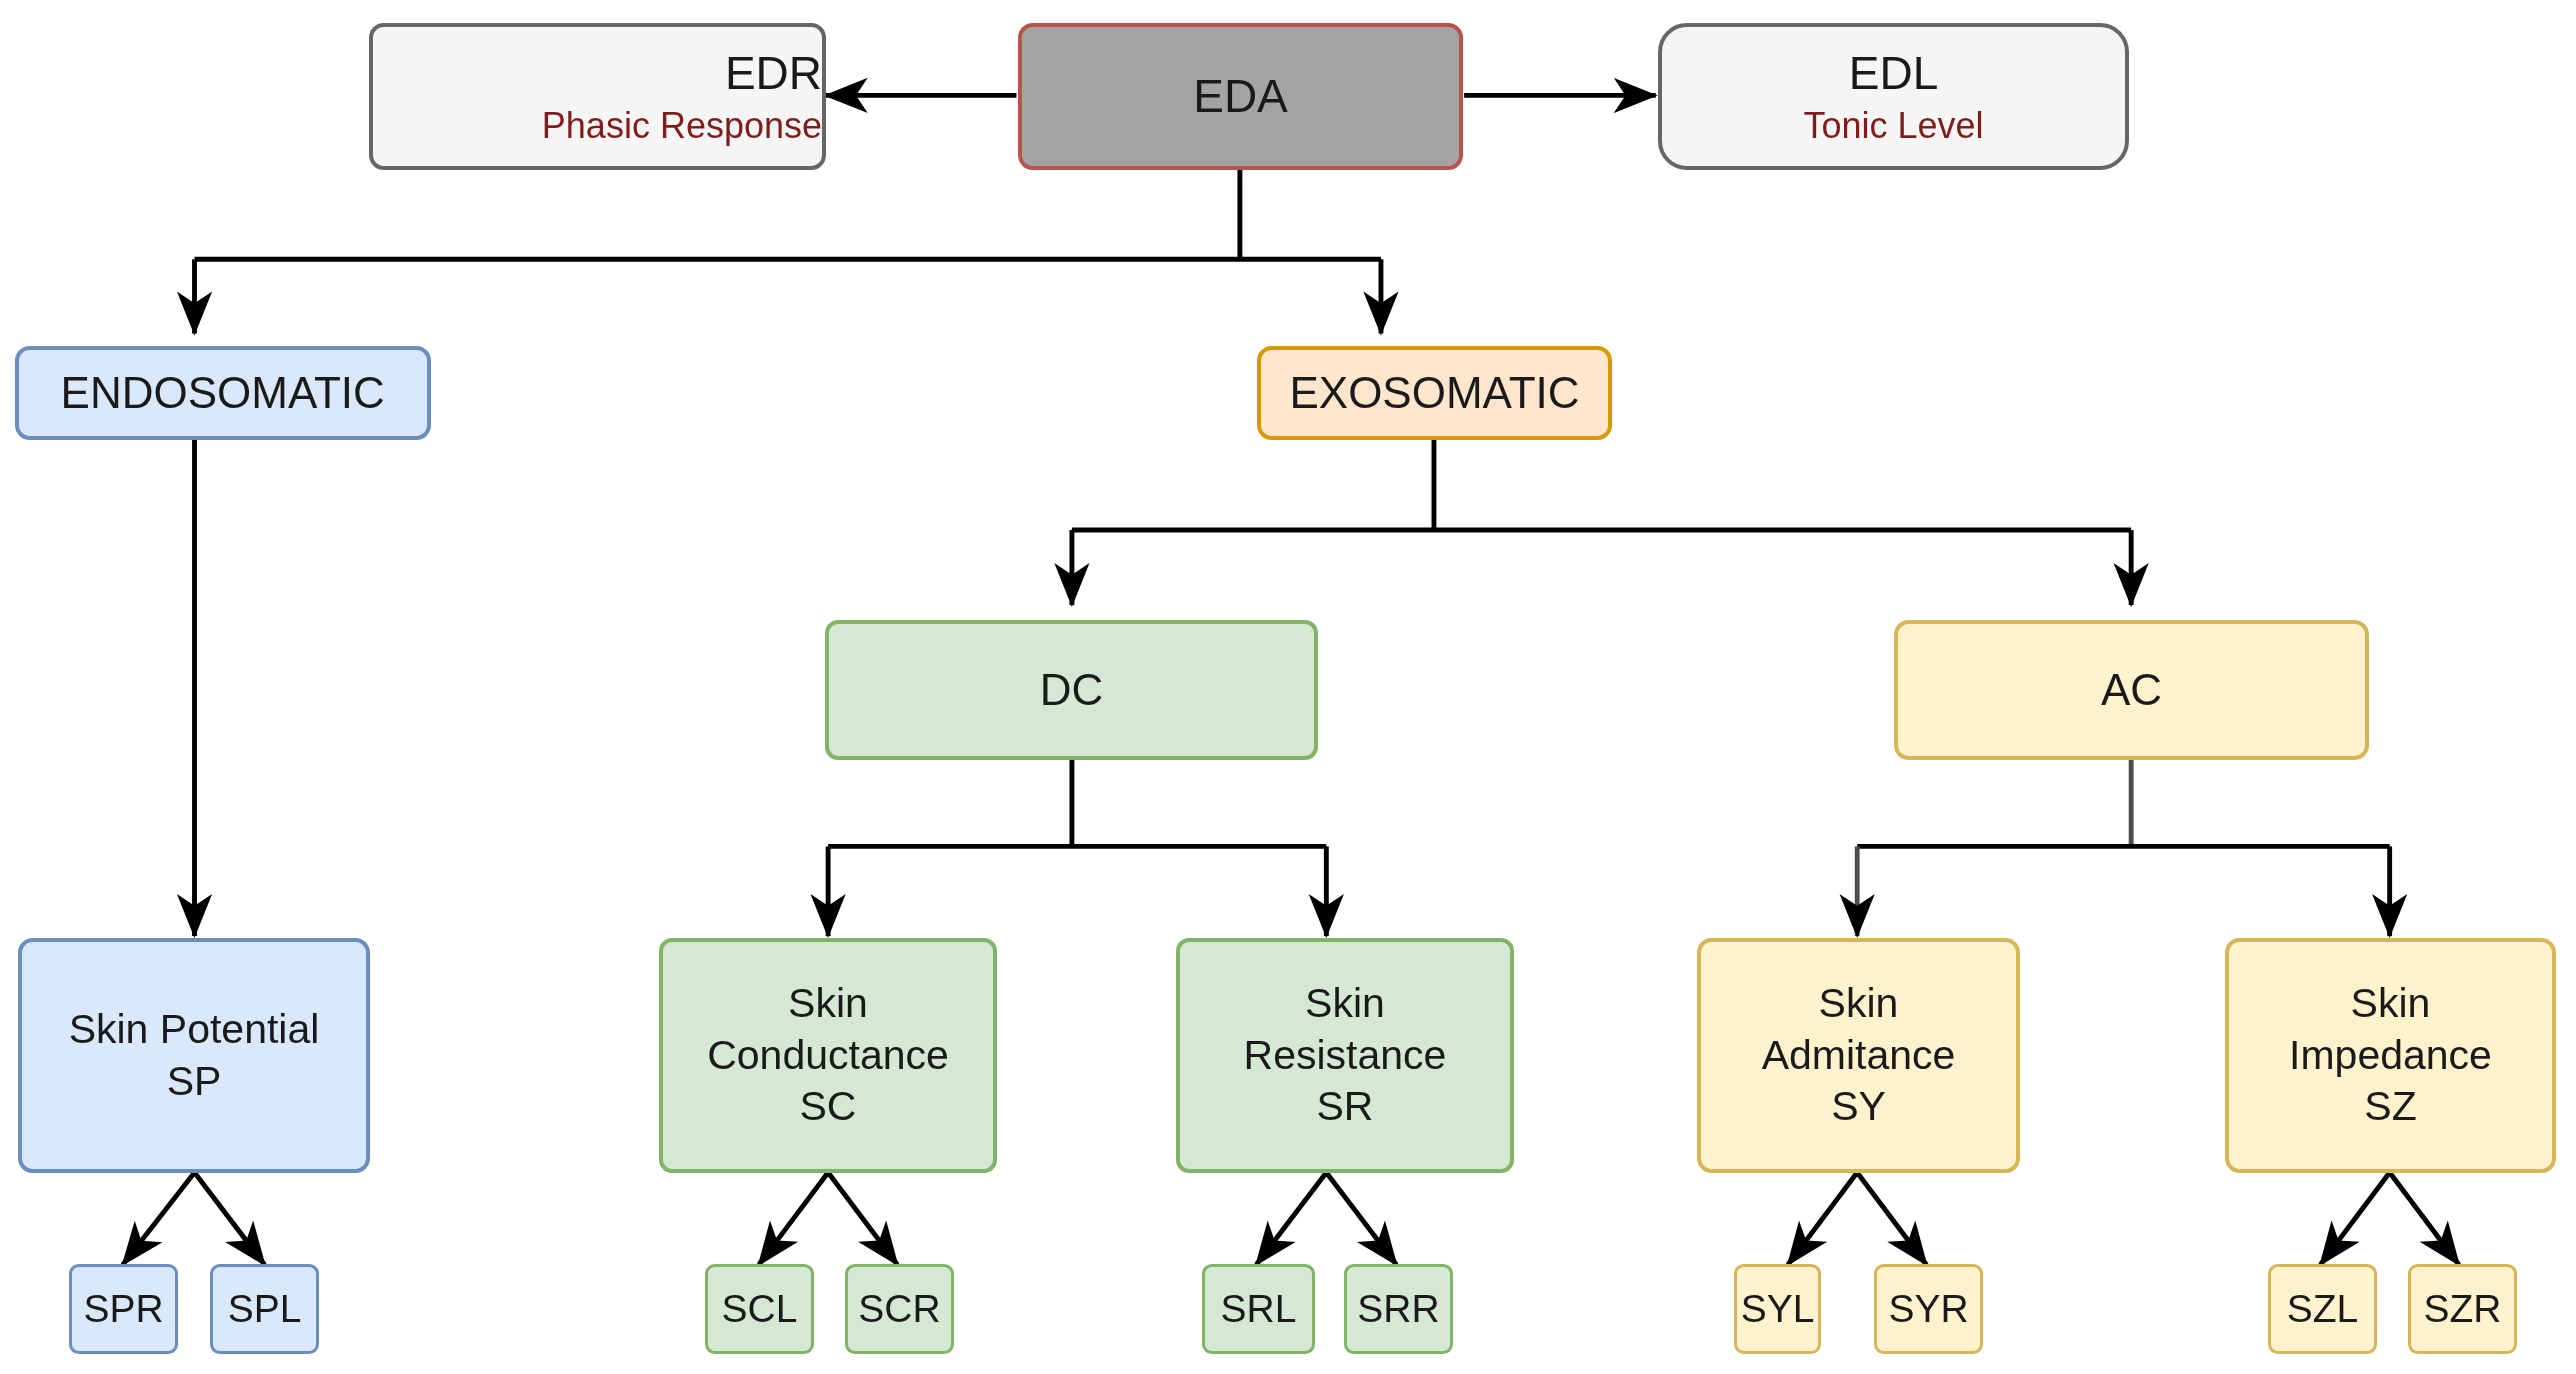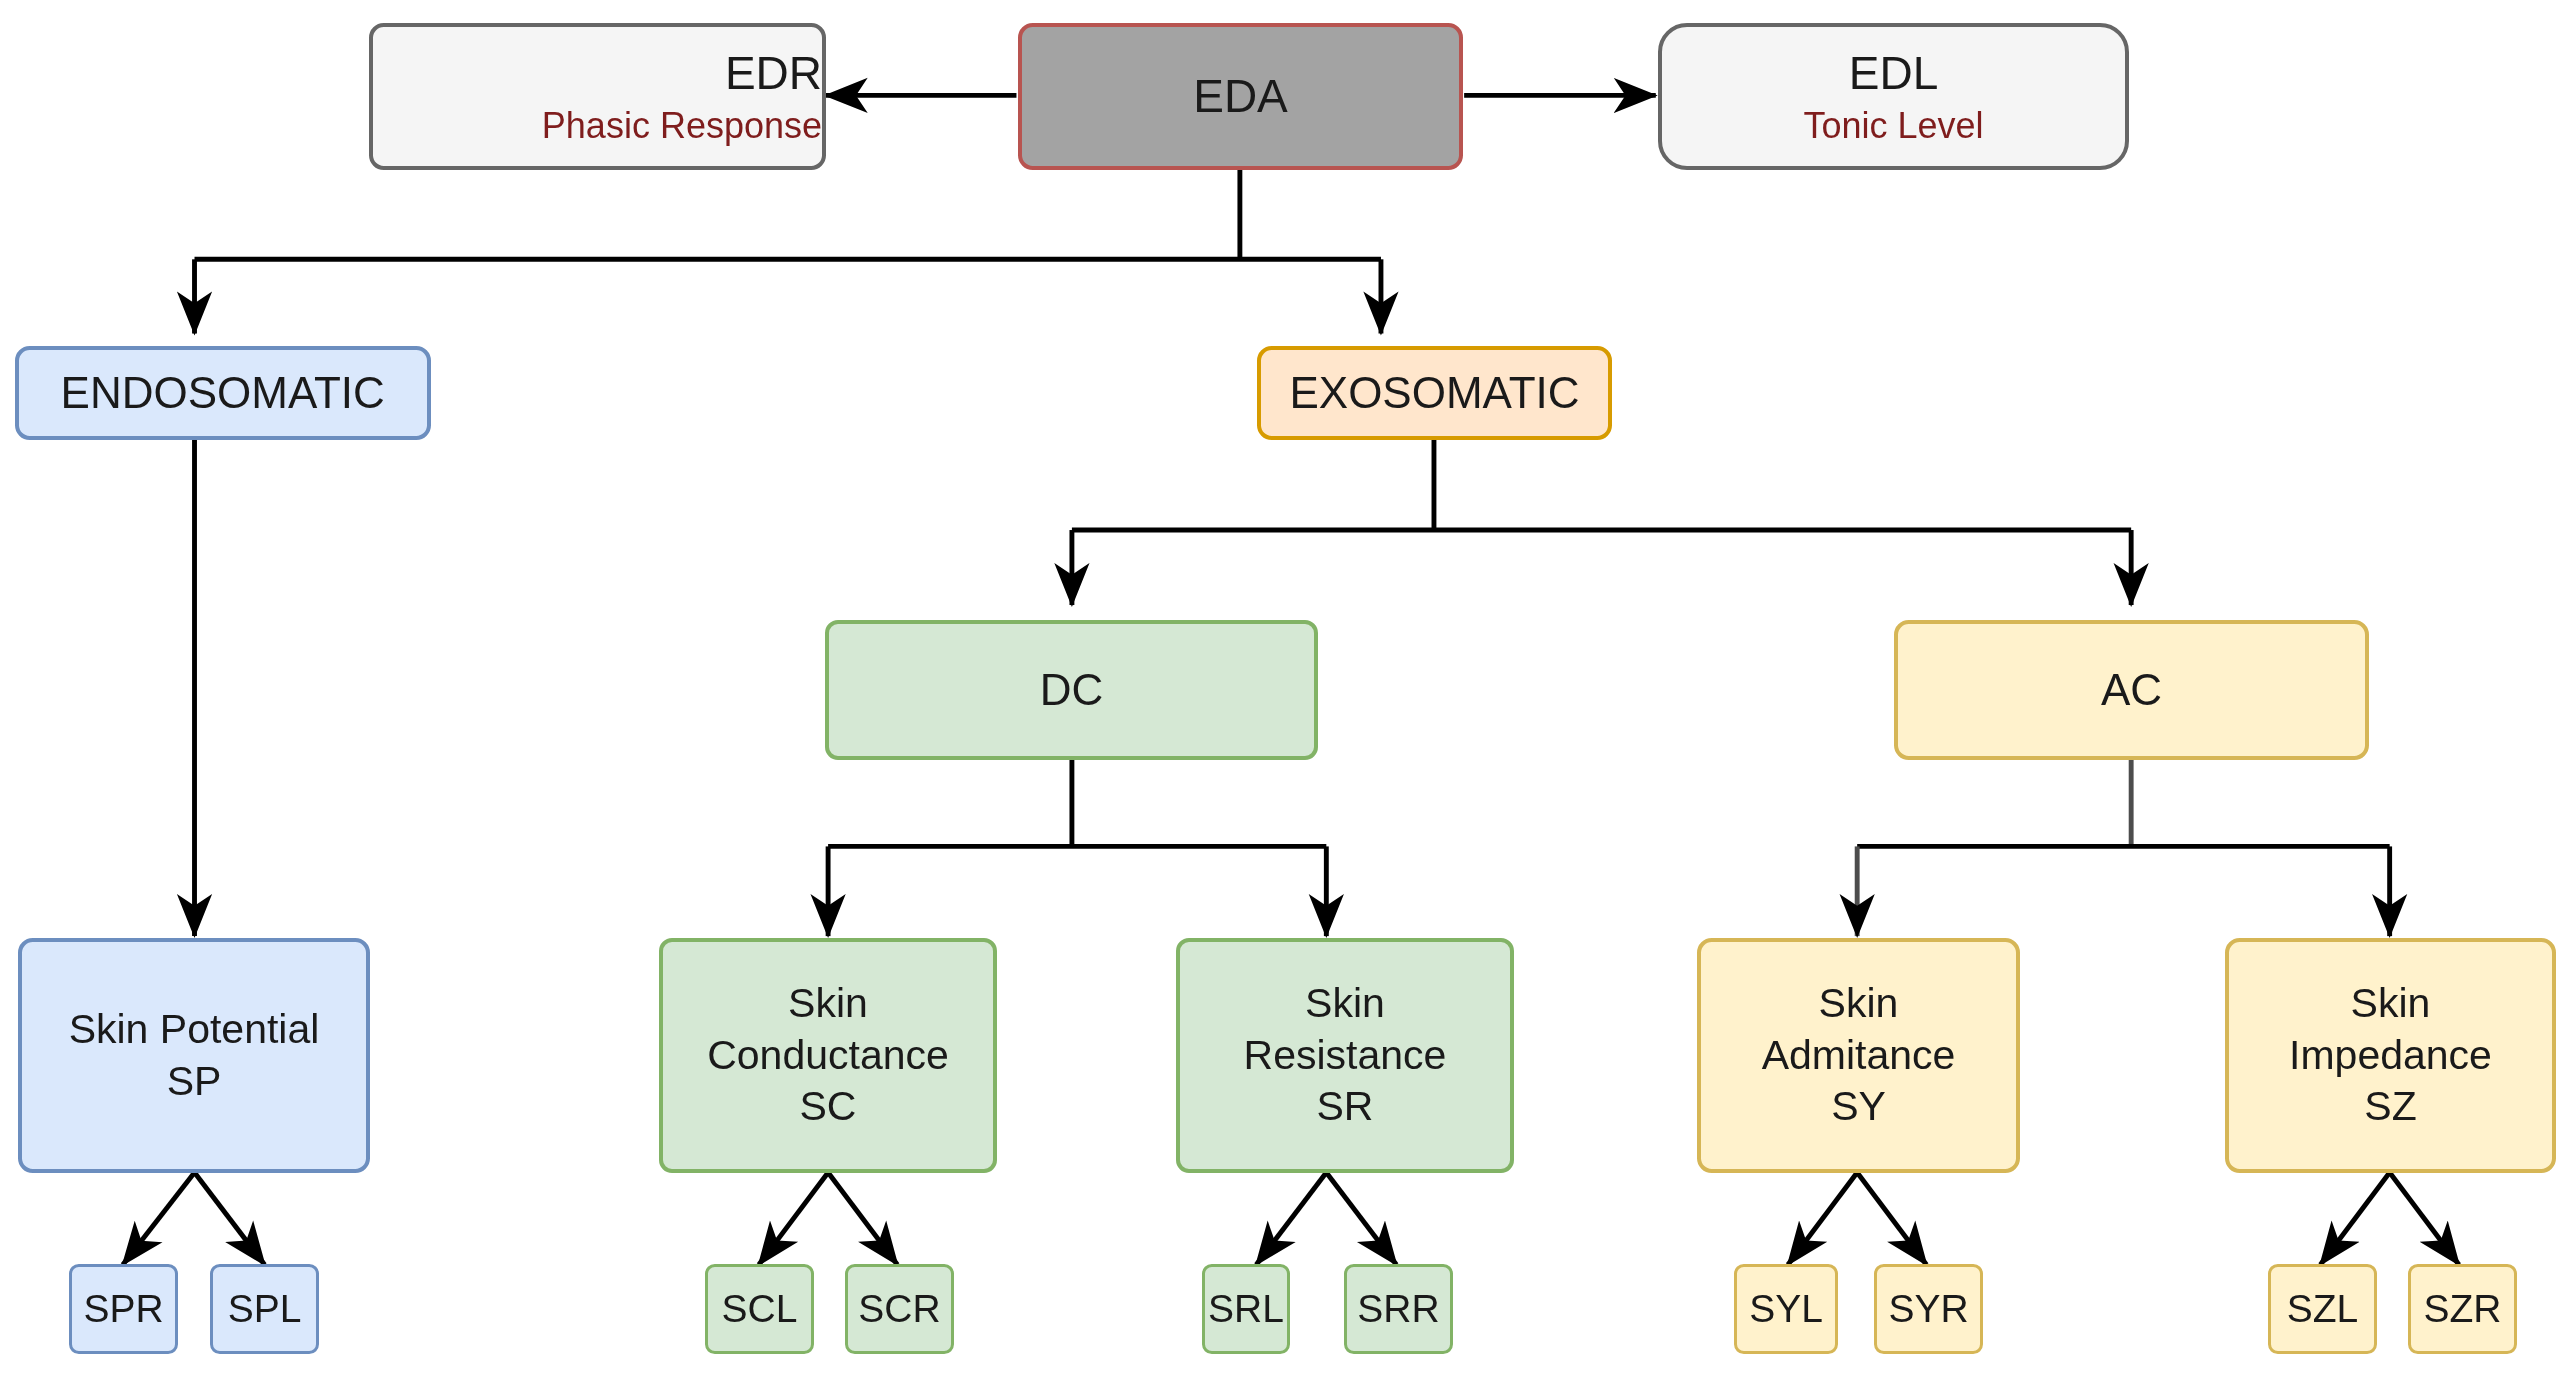--- a/index.html
+++ b/index.html
@@ -180,28 +180,28 @@
     <span class="ln">SPL</span>
   </div>
 
   <div class="node c-green t-tiny" style="left:705px; top:1264px; width:109px; height:90px;">
     <span class="ln">SCL</span>
   </div>
   <div class="node c-green t-tiny" style="left:845px; top:1264px; width:109px; height:90px;">
     <span class="ln">SCR</span>
   </div>
 
-  <div class="node c-green t-tiny" style="left:1202px; top:1264px; width:88px; height:90px;">
+  <div class="node c-green t-tiny" style="left:1202px; top:1264px; width:113px; height:90px;">
     <span class="ln">SRL</span>
   </div>
   <div class="node c-green t-tiny" style="left:1344px; top:1264px; width:109px; height:90px;">
     <span class="ln">SRR</span>
   </div>
 
-  <div class="node c-yellow t-tiny" style="left:1734px; top:1264px; width:104px; height:90px;">
+  <div class="node c-yellow t-tiny" style="left:1734px; top:1264px; width:87px; height:90px;">
     <span class="ln">SYL</span>
   </div>
   <div class="node c-yellow t-tiny" style="left:1874px; top:1264px; width:109px; height:90px;">
     <span class="ln">SYR</span>
   </div>
 
   <div class="node c-yellow t-tiny" style="left:2268px; top:1264px; width:109px; height:90px;">
     <span class="ln">SZL</span>
   </div>
   <div class="node c-yellow t-tiny" style="left:2408px; top:1264px; width:109px; height:90px;">

